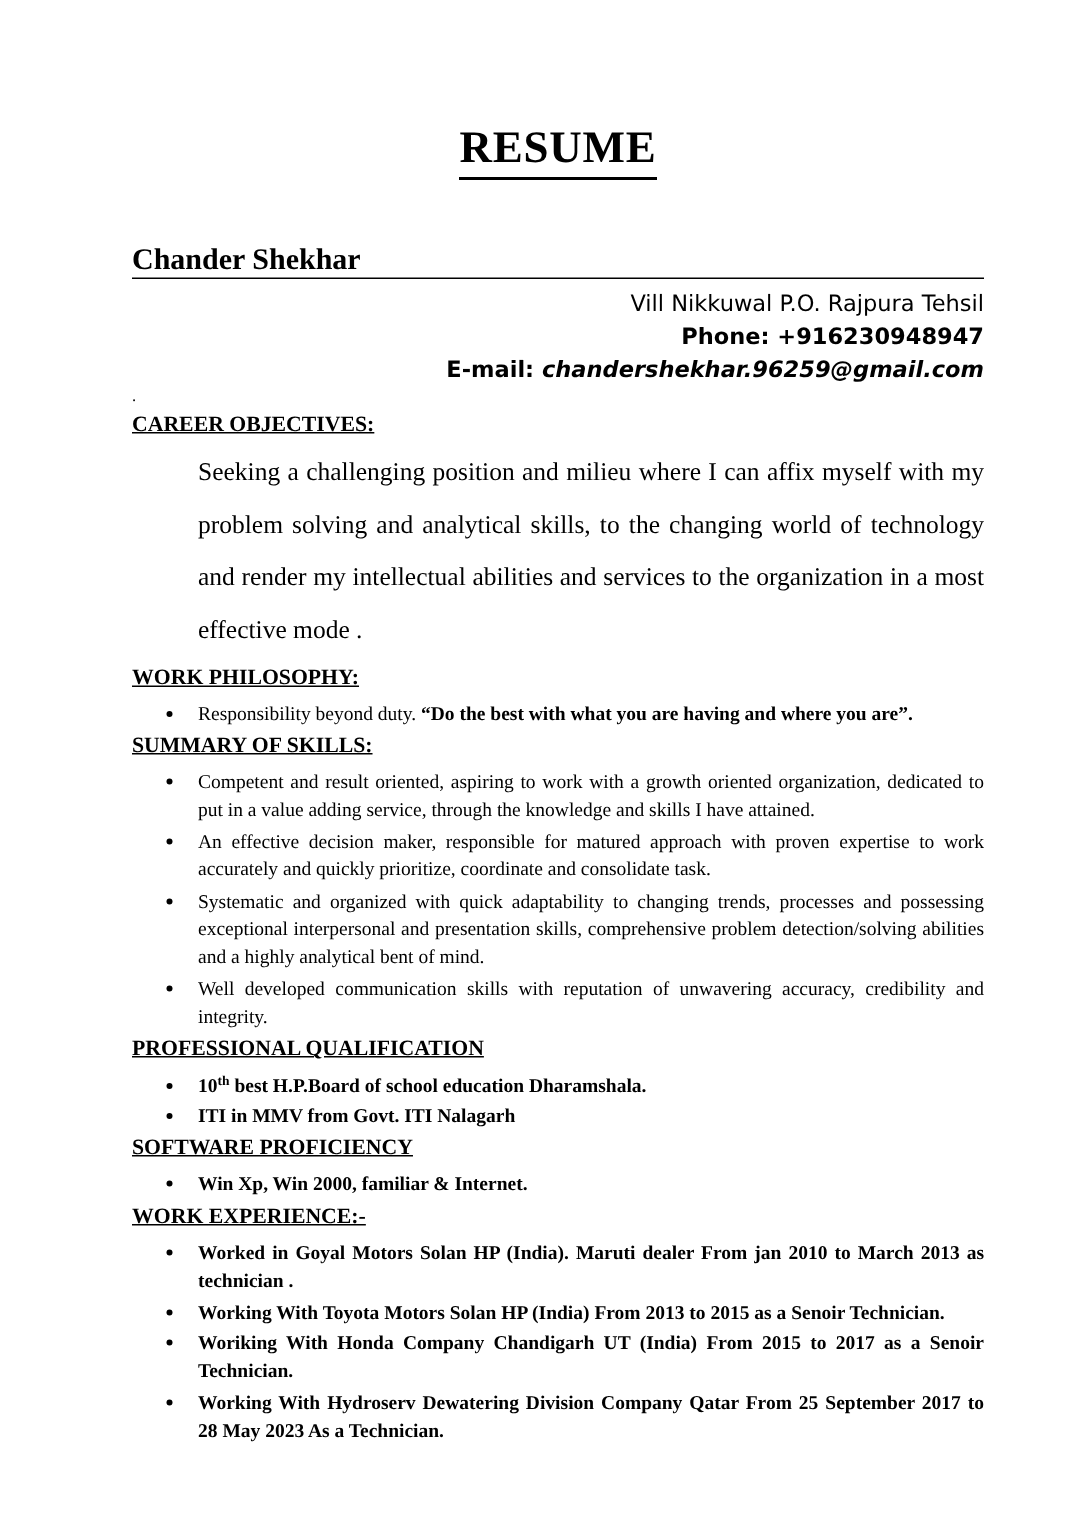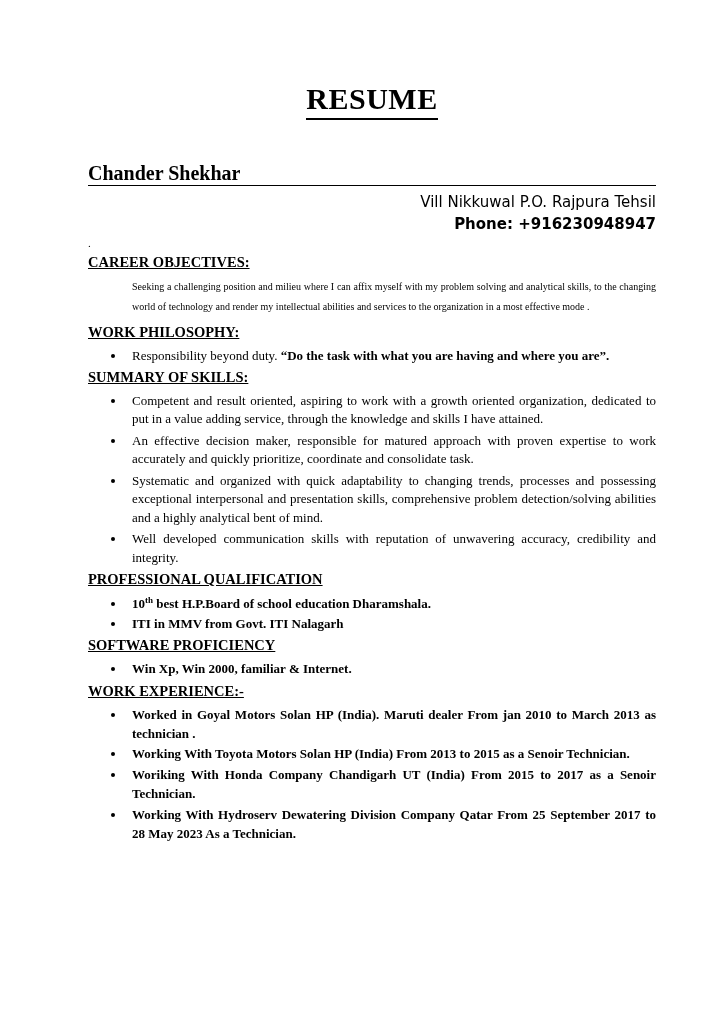--- a/index.html
+++ b/index.html
@@ -76,21 +76,21 @@
     height: 12px;
   }
   .section-head {
     font-size: 14.5px;
     font-weight: bold;
     text-decoration: underline;
     margin: 4px 0 6px 0;
     display: block;
   }
   .objective-p {
-    font-size: 10px;
+    font-size: 17px;
     line-height: 2.05;
     text-align: justify;
     margin: 2px 0 6px 44px;
   }
   ul {
     margin: 4px 0 4px 0;
     padding-left: 38px;
   }
   li {
     font-size: 13px;
@@ -131,30 +131,34 @@
   <div class="name-row">
     <span class="name">Chander Shekhar</span>
   </div>
 
   <div class="contact-block">
     <div class="contact-line">Vill Nikkuwal P.O. Rajpura Tehsil</div>
     <div class="contact-line bold">
       <span>Phone:</span>
       <span>+916230948947</span>
     </div>
+    <div class="contact-line email">
+      <span>E-mail:</span>
+      <span class="addr">chandershekhar.96259@gmail.com</span>
+    </div>
   </div>
 
   <div class="dot-line">.</div>
 
   <span class="section-head">CAREER OBJECTIVES:</span>
   <p class="objective-p">Seeking a challenging position and milieu where I can affix myself with my problem solving and analytical skills, to the changing world of technology and render my intellectual abilities and services to the organization in a most effective mode .</p>
 
   <span class="section-head">WORK PHILOSOPHY:</span>
   <ul>
-    <li><span>Responsibility beyond duty. </span><span class="b">“Do the task with what you are having and where you are”.</span></li>
+    <li><span>Responsibility beyond duty. </span><span class="b">“Do the best with what you are having and where you are”.</span></li>
   </ul>
 
   <span class="section-head">SUMMARY OF SKILLS:</span>
   <ul>
     <li class="spaced">Competent and result oriented, aspiring to work with a growth oriented organization, dedicated to put in a value adding service, through the knowledge and skills I have attained.</li>
     <li class="spaced">An effective decision maker, responsible for matured approach with proven expertise to work accurately and quickly prioritize, coordinate and consolidate task.</li>
     <li class="spaced">Systematic and organized with quick adaptability to changing trends,  processes and possessing exceptional interpersonal and presentation skills, comprehensive problem detection/solving abilities and a highly analytical bent of mind.</li>
     <li class="spaced">Well developed communication skills with reputation of unwavering accuracy, credibility and integrity.</li>
   </ul>
 

